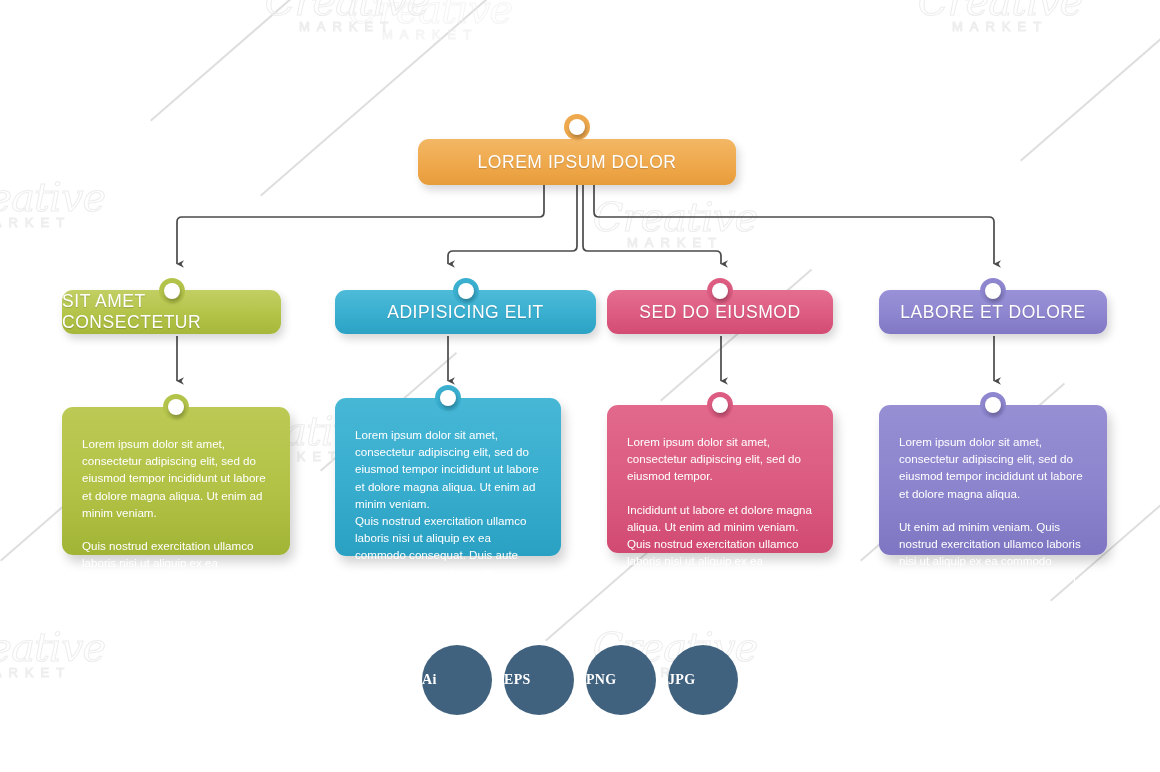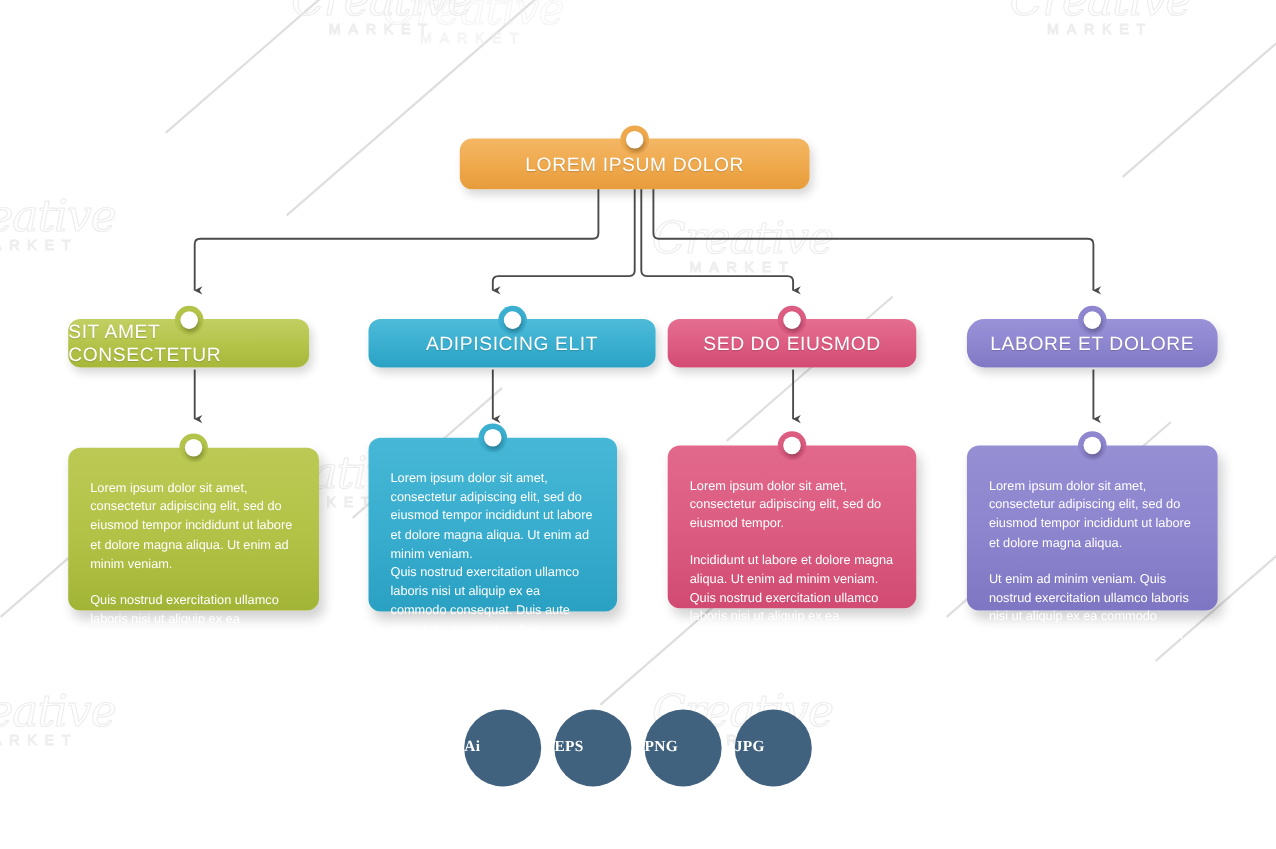--- a/index.html
+++ b/index.html
@@ -231,21 +231,21 @@
       <path d="M583,171 L583,246 Q583,251 588,251 L716,251 Q721,251 721,256 L721,264" marker-end="url(#arrowhead)"></path>
 
       <path d="M177,336 L177,381" marker-end="url(#arrowhead)"></path>
       <path d="M448,336 L448,381" marker-end="url(#arrowhead)"></path>
       <path d="M721,336 L721,381" marker-end="url(#arrowhead)"></path>
       <path d="M994,336 L994,381" marker-end="url(#arrowhead)"></path>
     </g>
   </svg>
 
   <div class="node" id="root-node">
-    <div class="pill" style="background:linear-gradient(180deg,#F3B765 0%,#EFA94D 52%,#E79C3A 100%);">
+    <div class="pill" style="background:linear-gradient(180deg,#F3B765 0%,#EFA94D 52%,#E79C3A 100%);margin-top:13px;">
       <span>LOREM IPSUM DOLOR</span>
     </div>
     <div class="knob" style="background:#EFA94D;"></div>
   </div>
 
   <div class="node branch" id="branch-0">
     <div class="pill" style="background:linear-gradient(180deg,#C2CF63 0%,#B4C44A 52%,#A6B73A 100%);">
       <span>SIT AMET CONSECTETUR</span>
     </div>
     <div class="knob" style="background:#B4C44A;"></div>
@@ -259,21 +259,21 @@
   </div>
 
   <div class="node branch" id="branch-2">
     <div class="pill" style="background:linear-gradient(180deg,#E46E90 0%,#DD5C82 52%,#D34B73 100%);">
       <span>SED DO EIUSMOD</span>
     </div>
     <div class="knob" style="background:#DD5C82;"></div>
   </div>
 
   <div class="node branch" id="branch-3">
-    <div class="pill" style="background:linear-gradient(180deg,#9A92D8 0%,#8E86CF 52%,#8078C4 100%);border-radius:16px;">
+    <div class="pill" style="background:linear-gradient(180deg,#9A92D8 0%,#8E86CF 52%,#8078C4 100%);">
       <span>LABORE ET DOLORE</span>
     </div>
     <div class="knob" style="background:#8E86CF;"></div>
   </div>
 
   <div class="node detail" id="detail-0">
     <div class="panel" style="height:100%; background:linear-gradient(180deg,#BCCA55 0%,#B2C246 55%,#A2B436 100%);">
       <p>Lorem ipsum dolor sit amet, consectetur adipiscing elit, sed do eiusmod tempor incididunt ut labore et dolore magna aliqua. Ut enim ad minim veniam.</p>
       <p>Quis nostrud exercitation ullamco laboris nisi ut aliquip ex ea commodo consequat. Duis aute irure dolor in reprehenderit.</p>
     </div>

